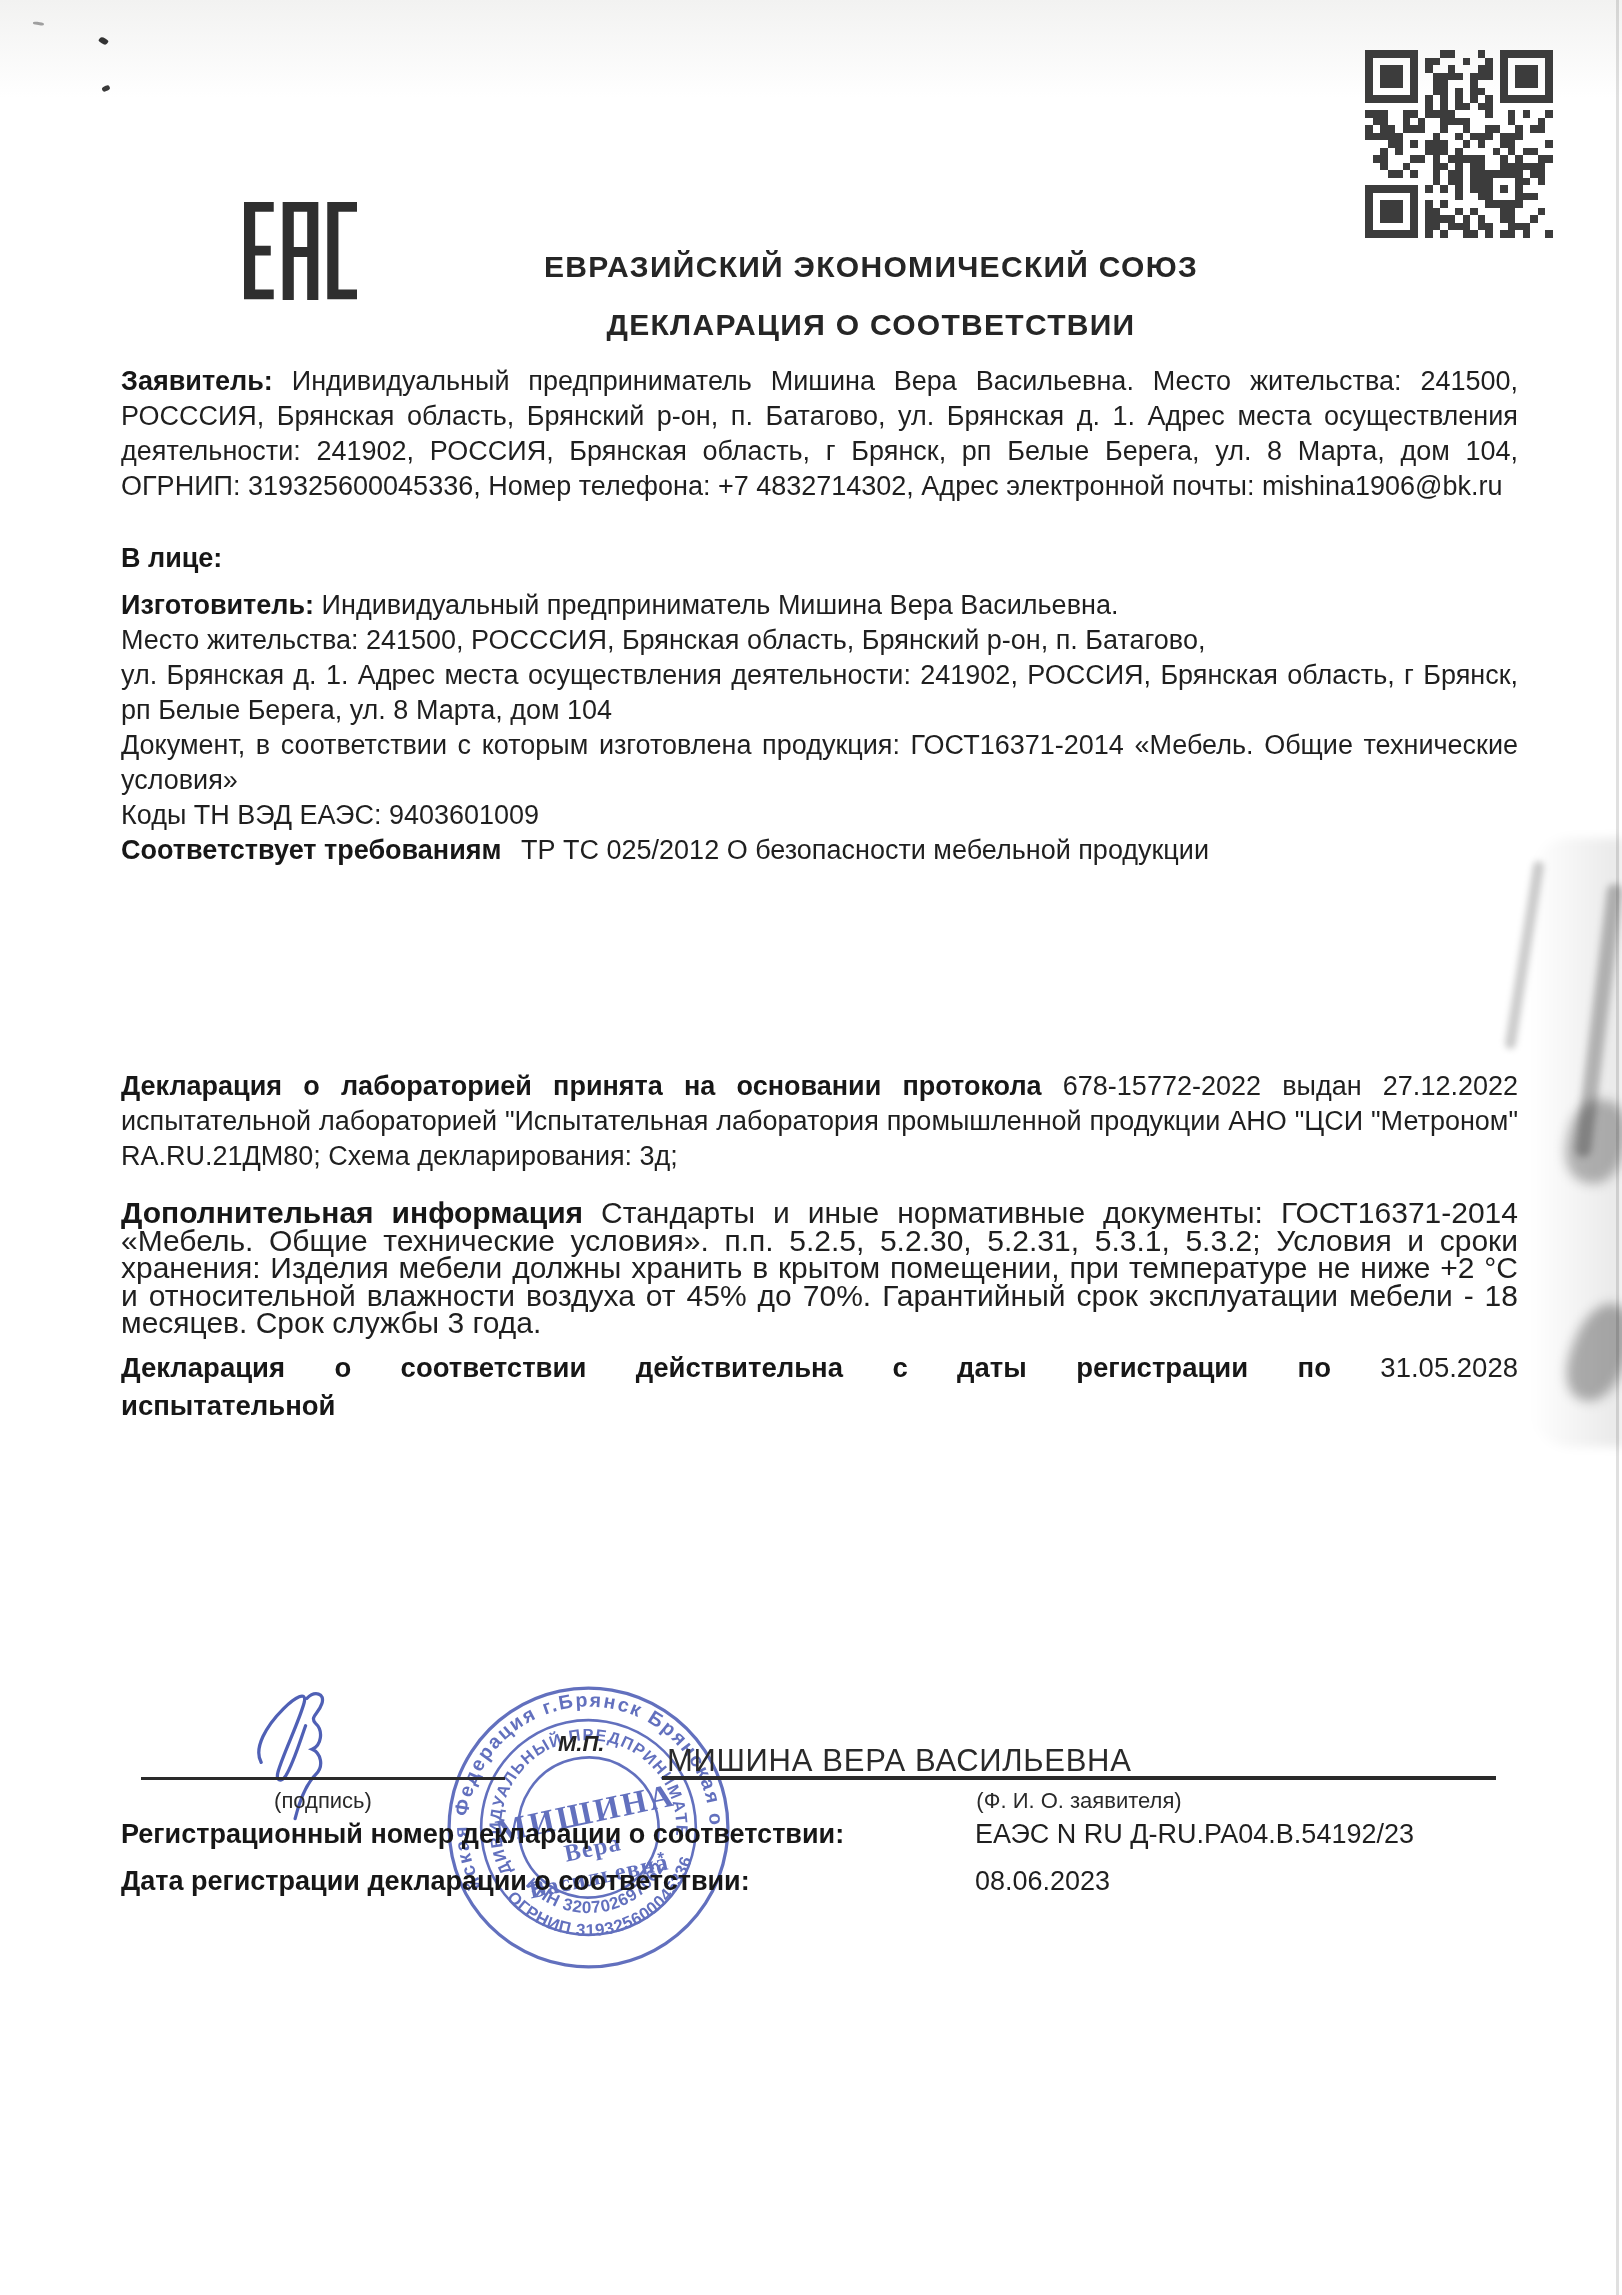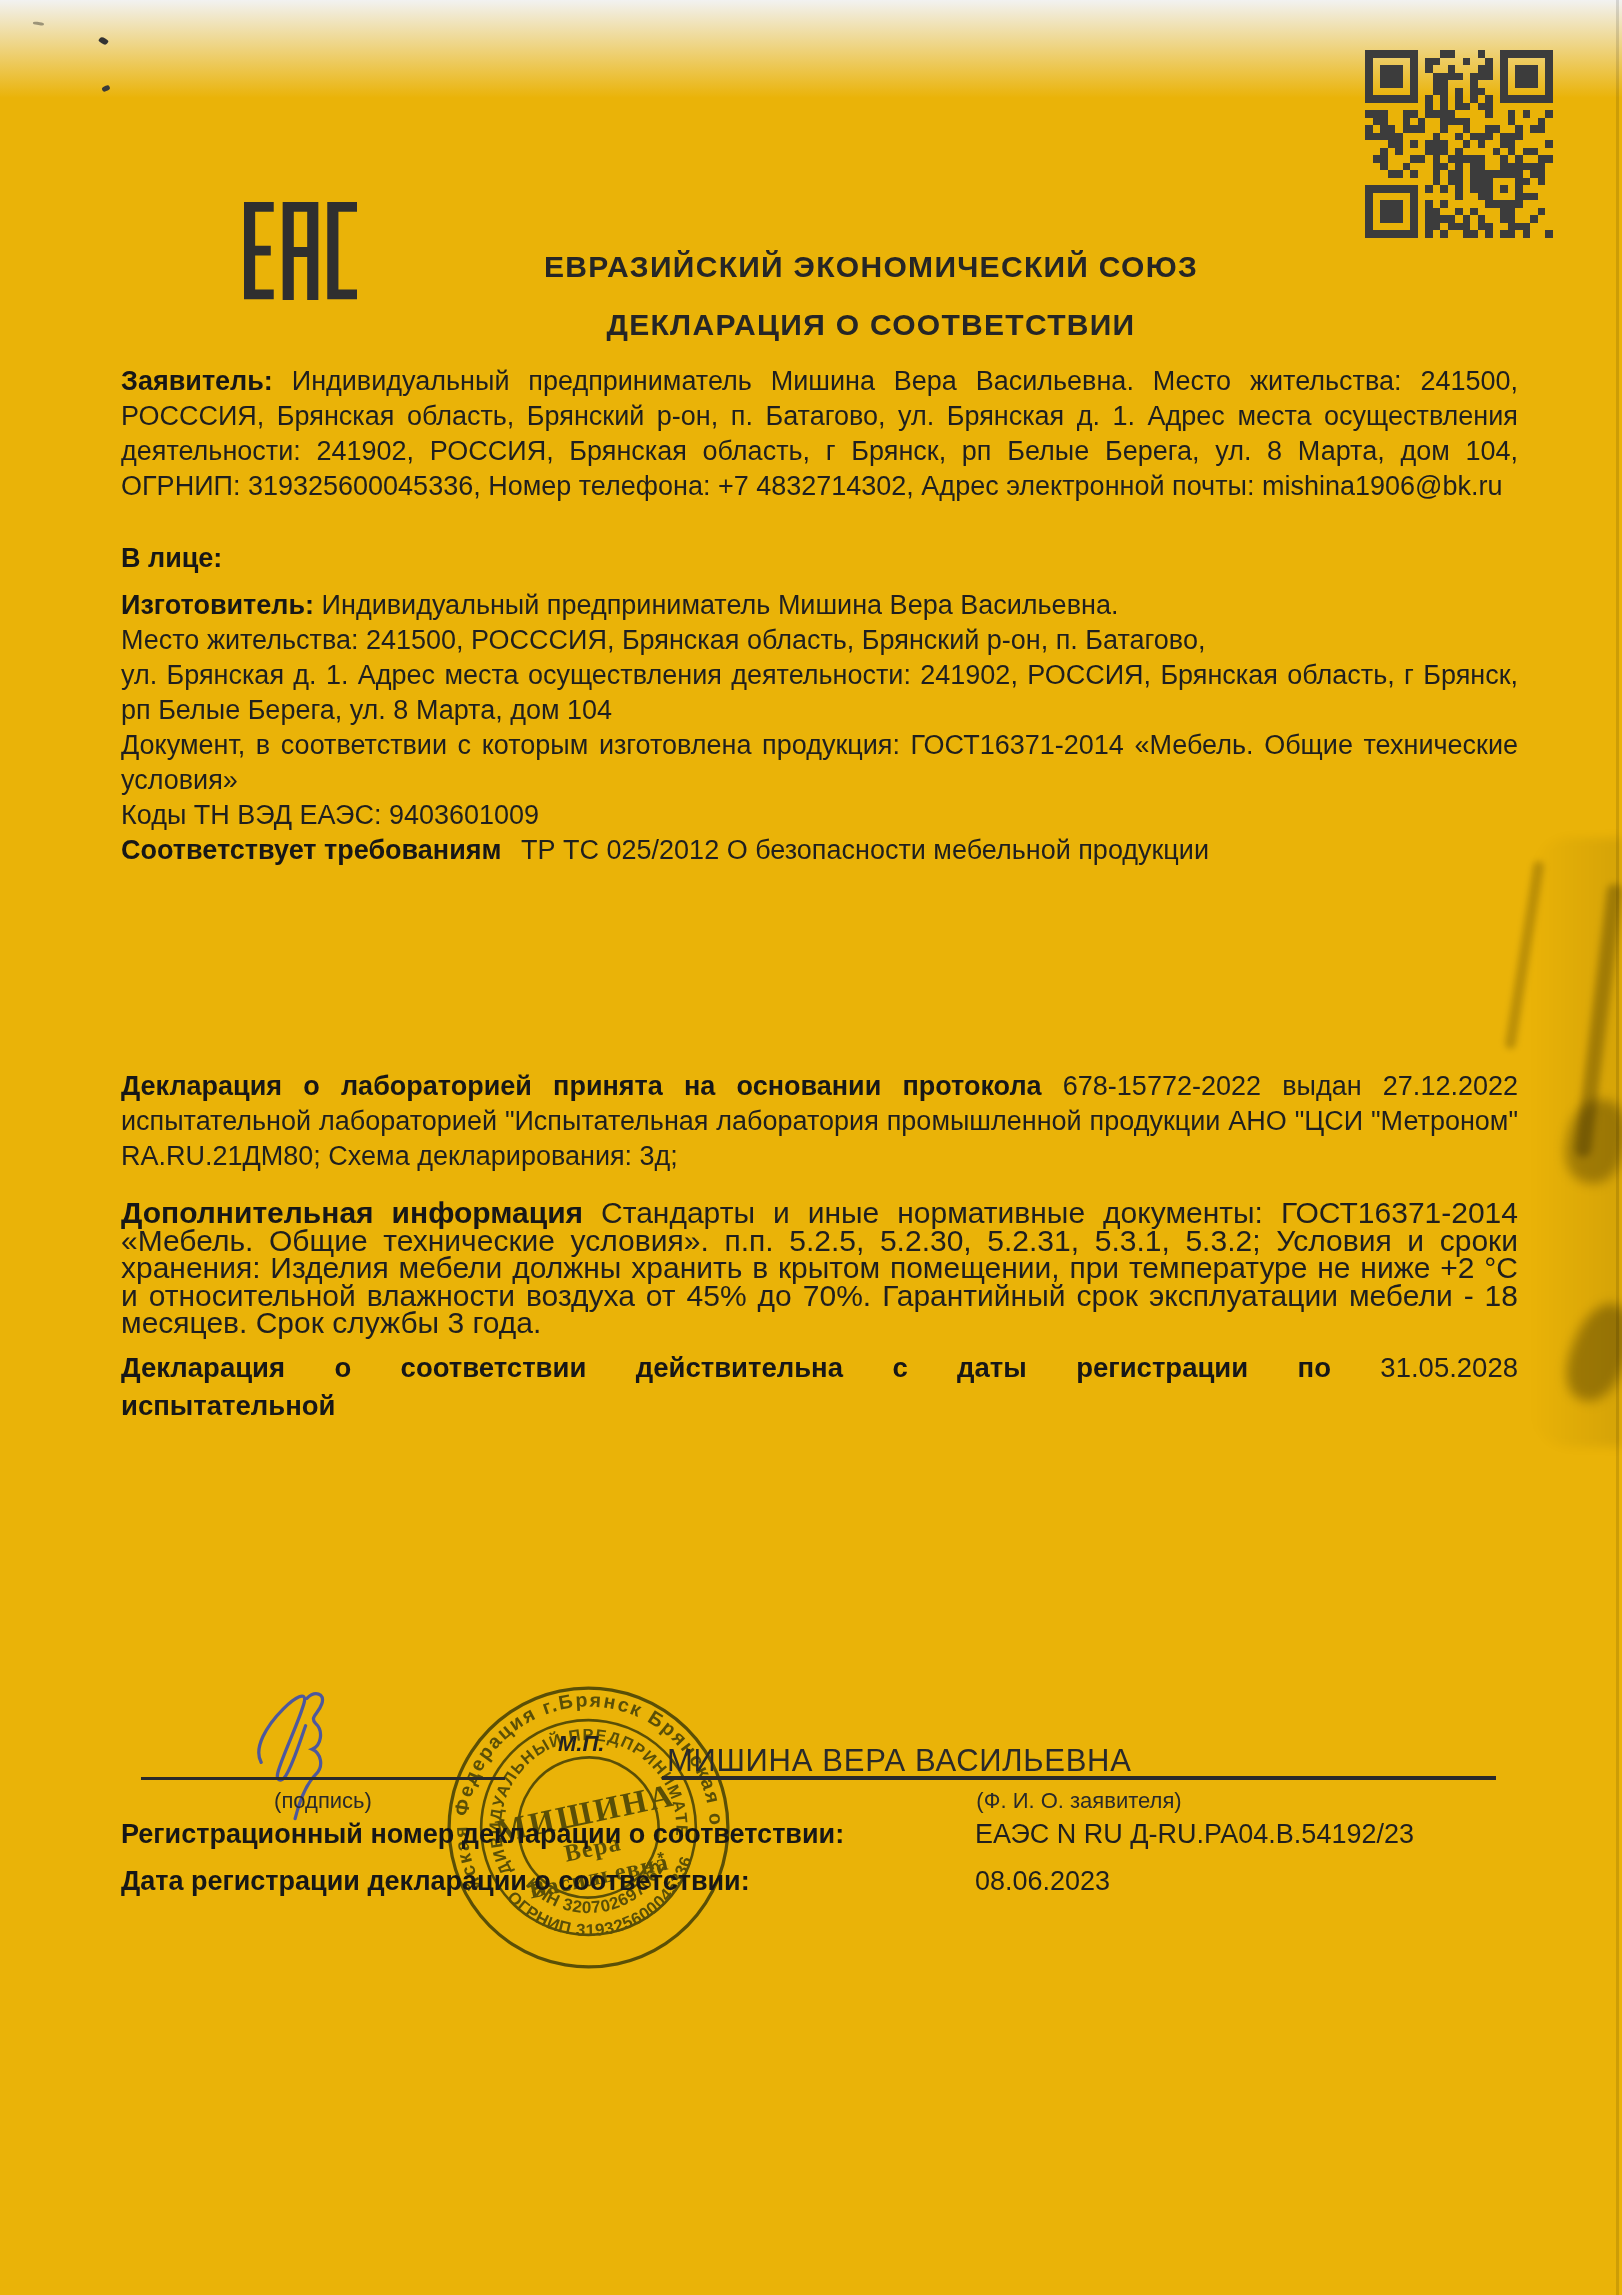--- a/index.html
+++ b/index.html
@@ -1,18 +1,18 @@
 <!DOCTYPE html>
 <html style="font-size:10.5px"><head>
 <meta charset="utf-8">
 <style>
   html,body{margin:0;padding:0;background:#9a9a9a;}
   .page{
     position:relative;width:1623px;height:2295px;margin:0 auto;
-    background:#eab308;overflow:hidden;
+    background:#ffffff;overflow:hidden;
     font-family:"Liberation Sans",sans-serif;color:#1f1f1f;
   }
   .page::before{content:"";position:absolute;left:0;top:0;right:0;height:98px;
     background:linear-gradient(#f2f2f1,rgba(255,255,255,0));pointer-events:none;}
   
   .eac-logo{position:absolute;left:244px;top:202px;}
   .titles{position:absolute;left:151px;top:250px;width:1440px;text-align:center;}
   .title-line{font-weight:bold;font-size:30px;line-height:34px;letter-spacing:1.3px;color:#262626;}
   .title-line + .title-line{margin-top:23.6px;}
   .qr{position:absolute;left:1365px;top:50px;width:188px;height:188px;}

